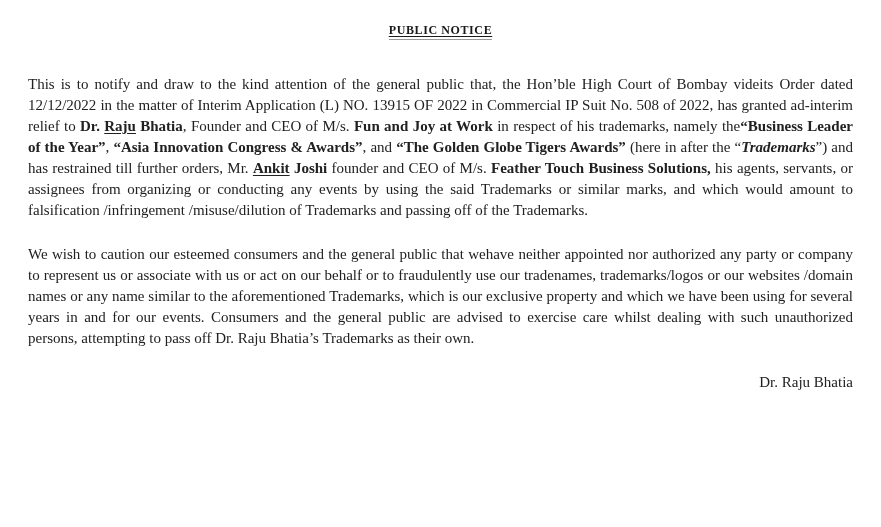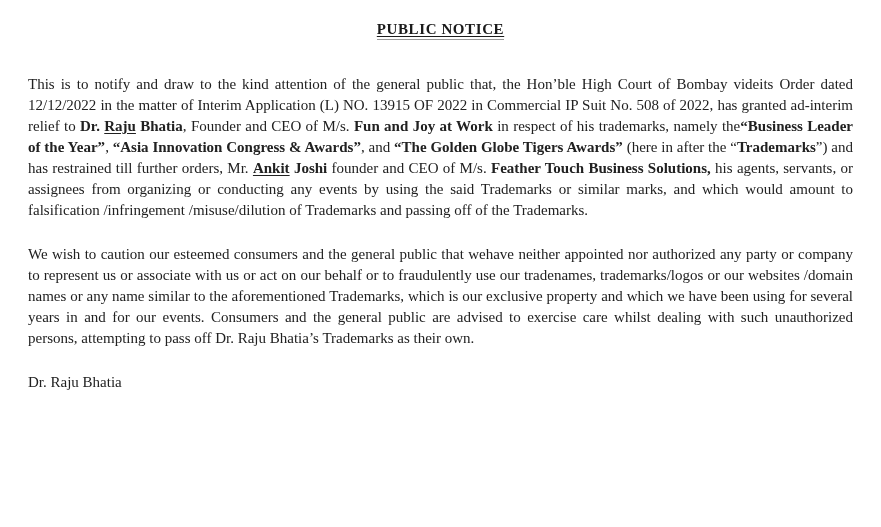--- a/index.html
+++ b/index.html
@@ -16,55 +16,55 @@
   }
   .doc {
     padding: 14px 28px 0 28px;
   }
   .title-wrap {
     text-align: center;
     margin: 6px 0 0 0;
   }
   .title {
     display: inline-block;
-    font-size: 15px;
+    font-size: 12px;
     font-weight: bold;
     letter-spacing: 0.6px;
     text-decoration: underline;
     text-underline-offset: 2px;
     border-bottom: 1px solid #9a9a9a;
     padding-bottom: 1px;
     color: #1a1a1a;
   }
   .para {
     text-align: justify;
     font-size: 15px;
     line-height: 21px;
     margin: 0 0 23px 0;
   }
   .para.first {
     margin-top: 34px;
   }
   .b  { font-weight: bold; }
-  .bi { font-weight: bold; }
+  .bi { font-weight: bold; font-style: italic; }
   .sq {
     text-decoration-line: underline;
     text-decoration-style: wavy;
     text-decoration-color: #e06666;
     text-decoration-thickness: 1px;
     text-underline-offset: 2px;
     text-decoration: underline;
   }
   .sig {
     font-size: 15px;
     line-height: 21px;
     margin: 0;
   }
   .sig-sd   { margin-top: 38px; }
-  .sig-name { margin-top: 12px; }
+  .sig-name { margin-top: 12px; text-align: right; }
 </style>
 </head>
 <body>
 
 <main class="doc">
 
   <div class="title-wrap">
     <span class="title">PUBLIC NOTICE</span>
   </div>
 

